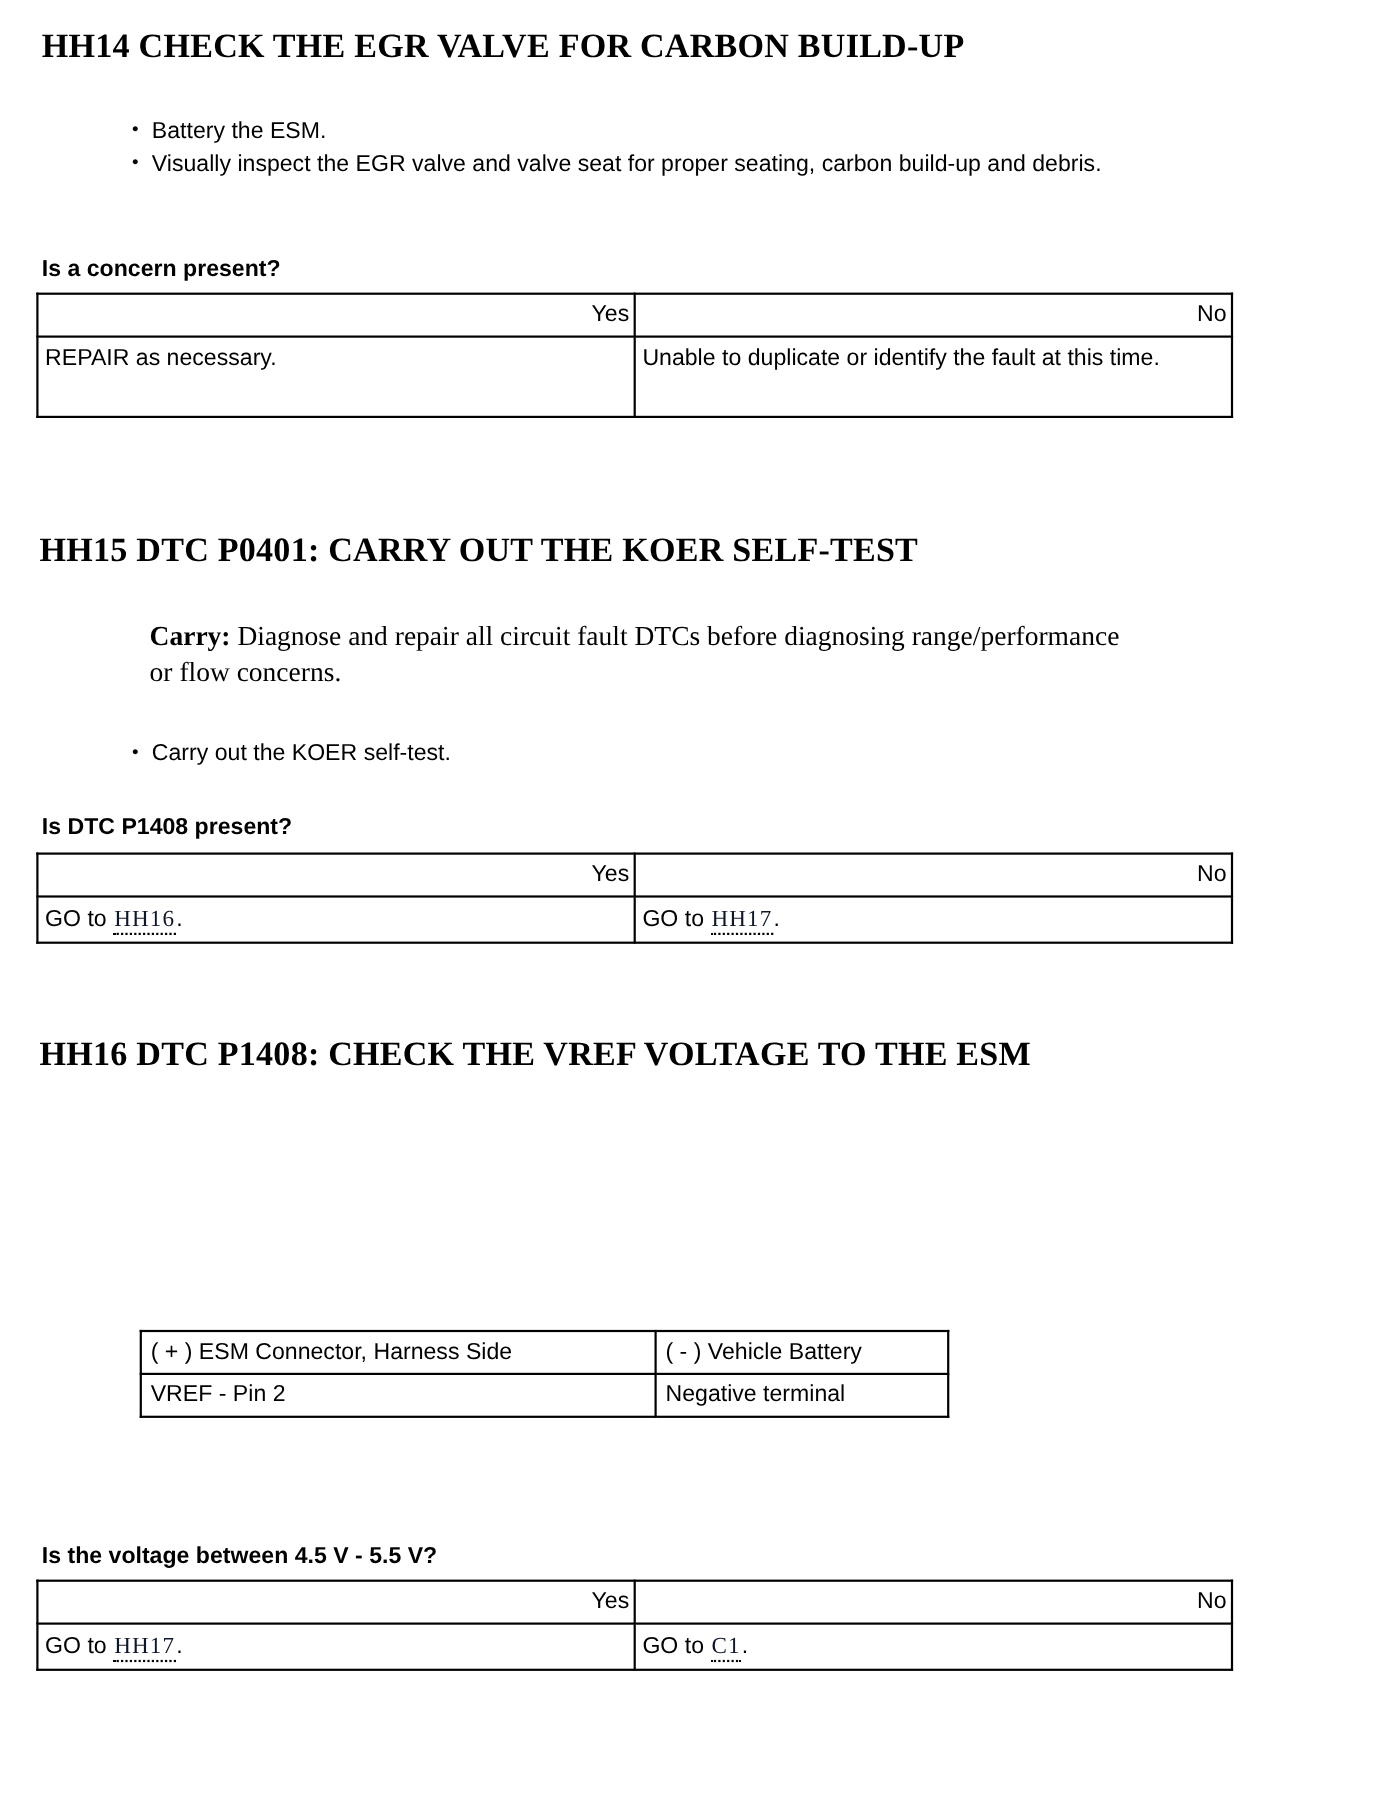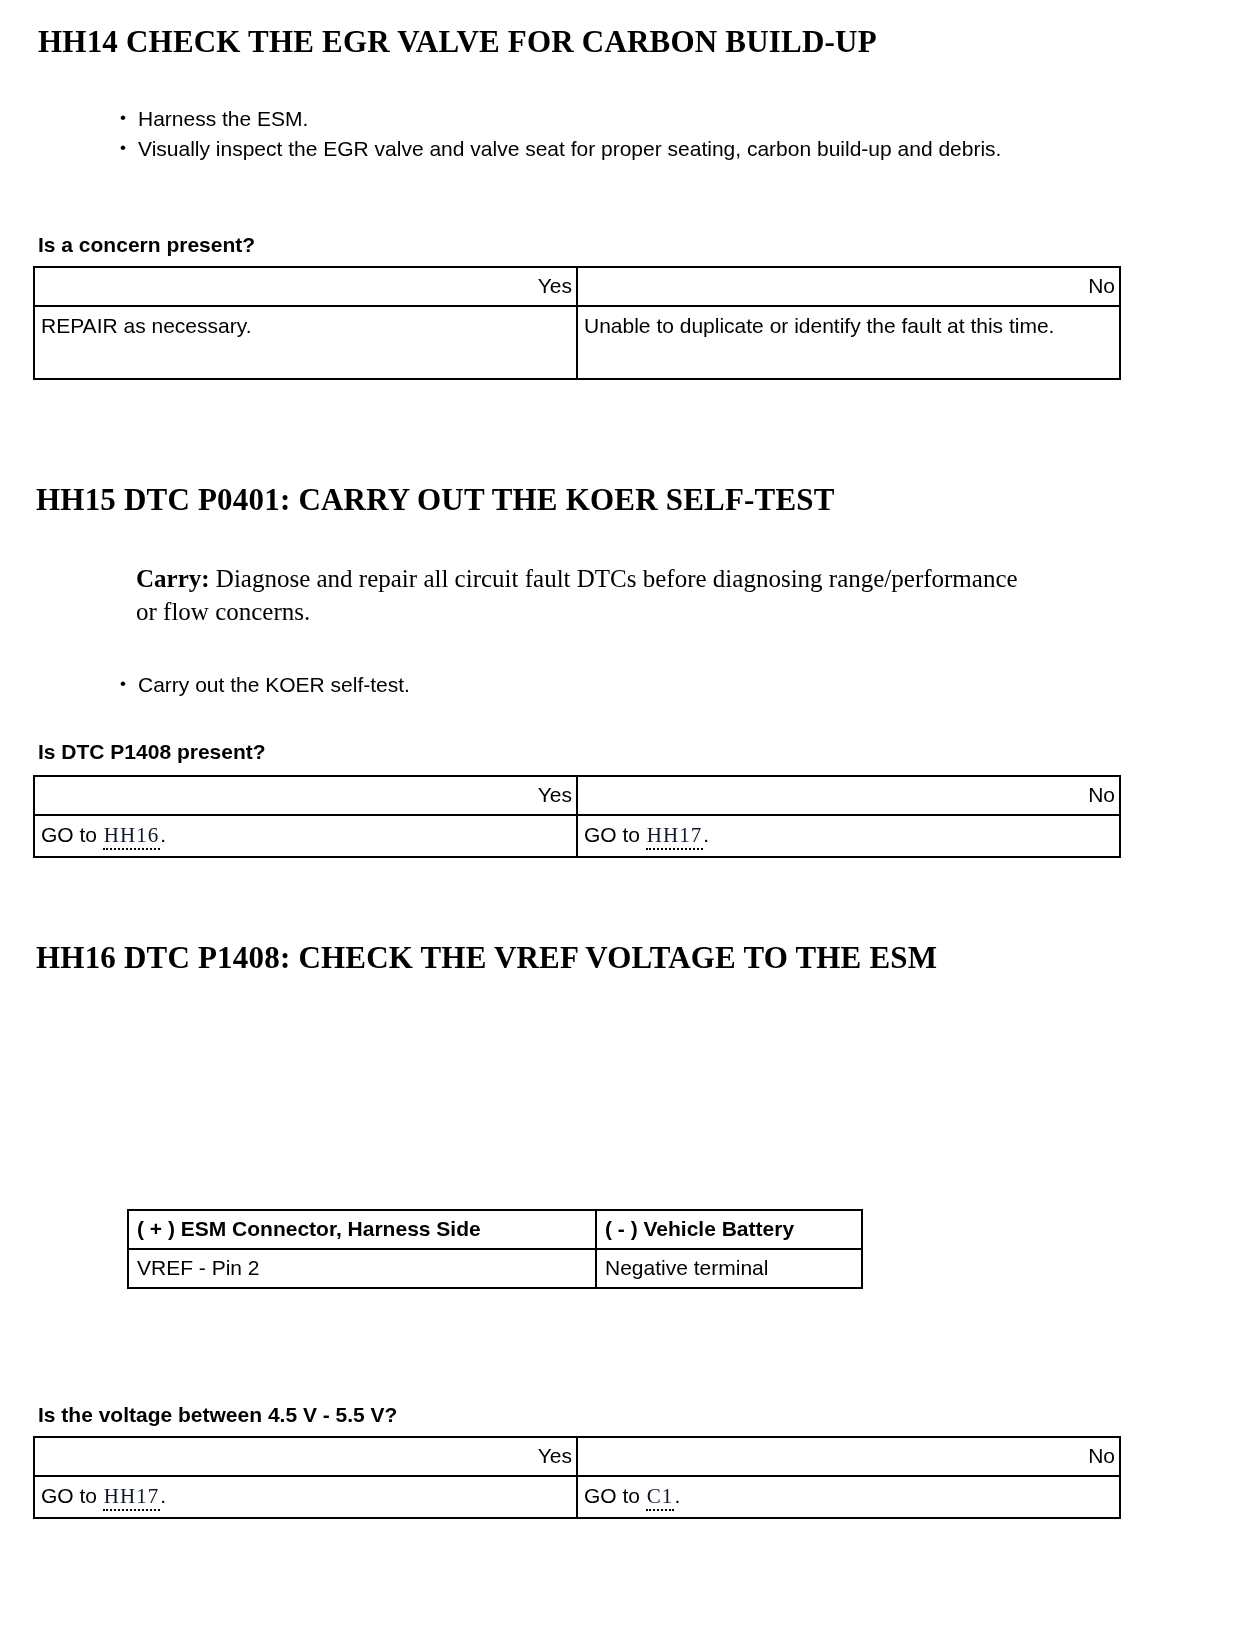--- a/index.html
+++ b/index.html
@@ -133,34 +133,34 @@
     border-collapse: collapse;
     table-layout: fixed;
     font-family: "Liberation Sans", sans-serif;
   }
   table.meas th, table.meas td {
     border: 2px solid #000;
     font-size: 21px;
     padding: 6px 8px 7px;
     text-align: left;
   }
-  table.meas th { font-weight: bold; margin-top: 25px; }
+  table.meas th { font-weight: normal; margin-top: 25px; }
   table.meas td { font-weight: normal; margin-left: 45px; }
   .meas-c1 { width: 450px; }
   .meas-c2 { width: 248px; }
 </style>
 </head>
 <body>
 
 <div class="page">
 
   <div class="section-heading h-hh14">HH14 CHECK THE EGR VALVE FOR CARBON BUILD-UP</div>
 
   <ul class="bullets" id="bullets-hh14">
-    <li><span>Harness the ESM.</span></li>
+    <li><span>Battery the ESM.</span></li>
     <li><span>Visually inspect the EGR valve and valve seat for proper seating, carbon build-up and debris.</span></li>
   </ul>
 
   <div class="question" id="q-hh14">Is a concern present?</div>
 
   <table class="yn" id="tbl-hh14">
     <tbody>
         <tr>
       <th class="col-left">Yes</th>
       <th class="col-right">No</th>

